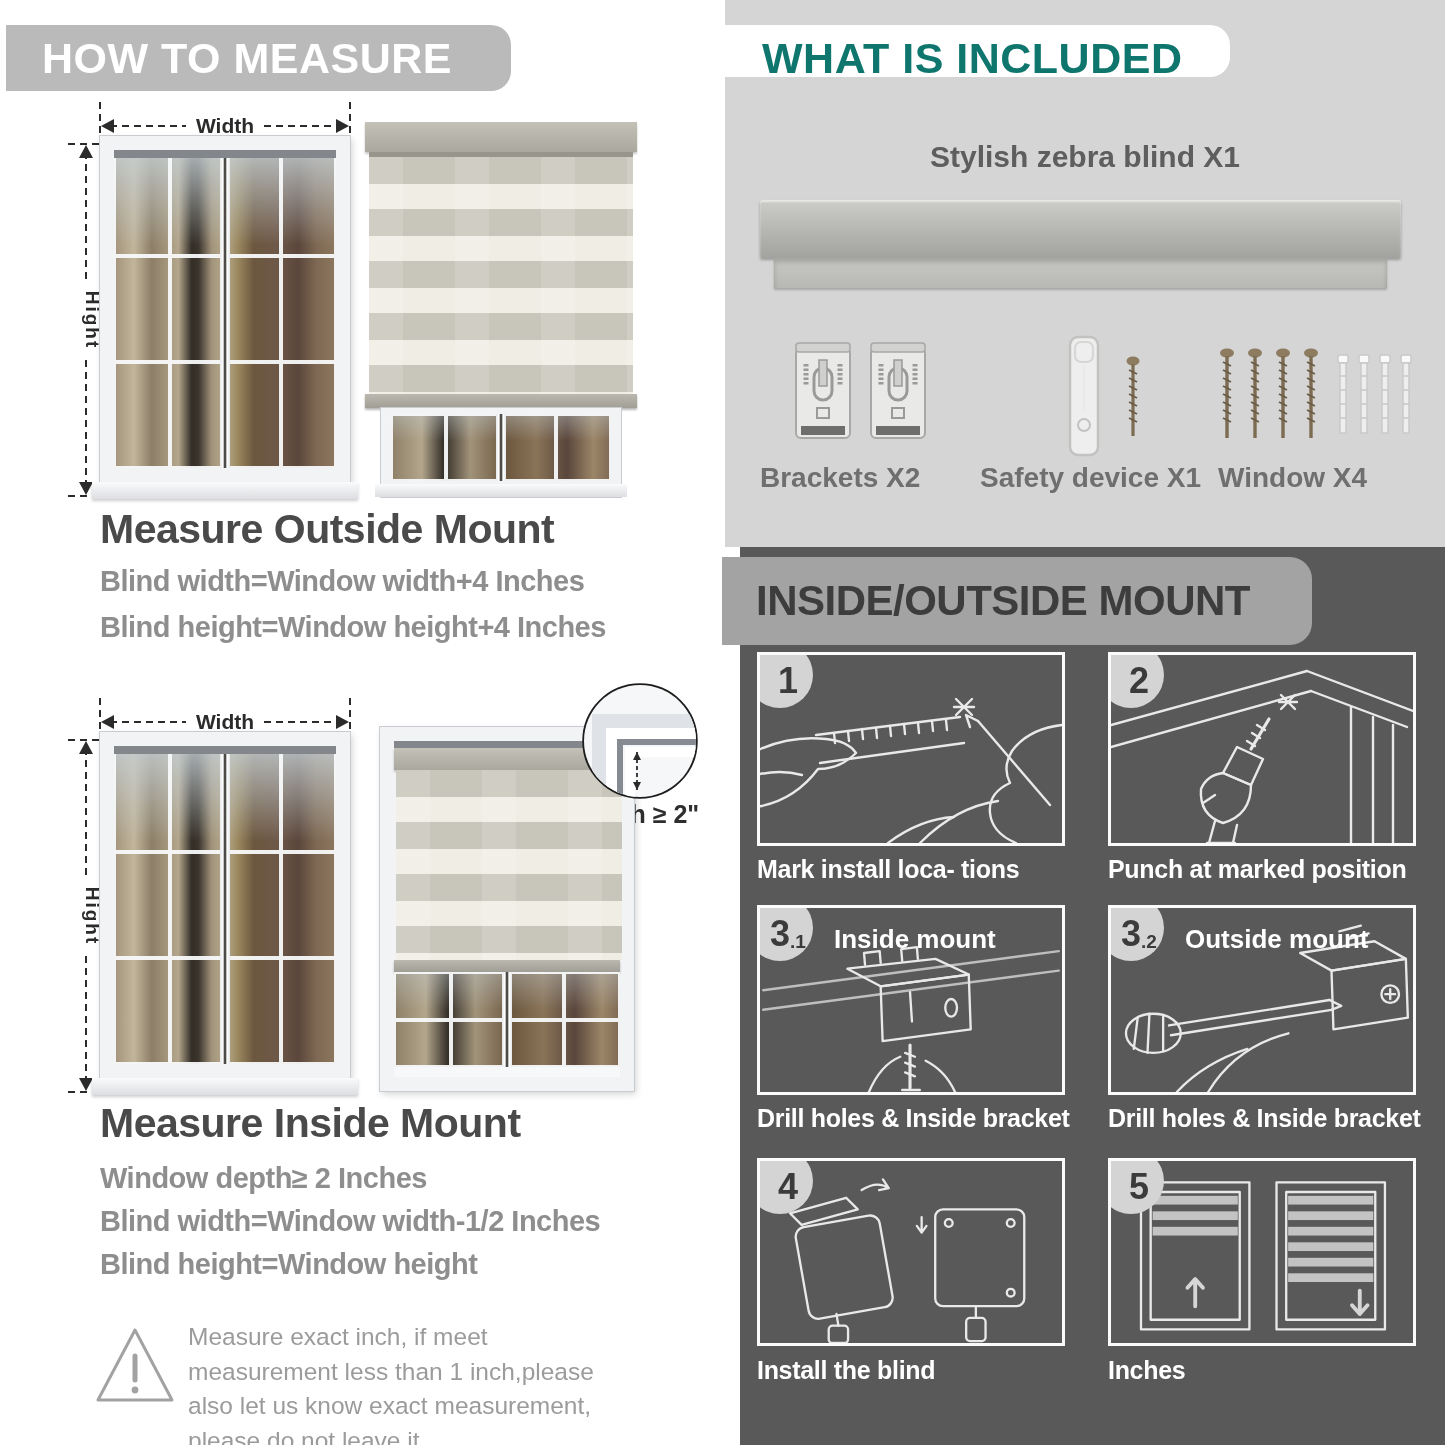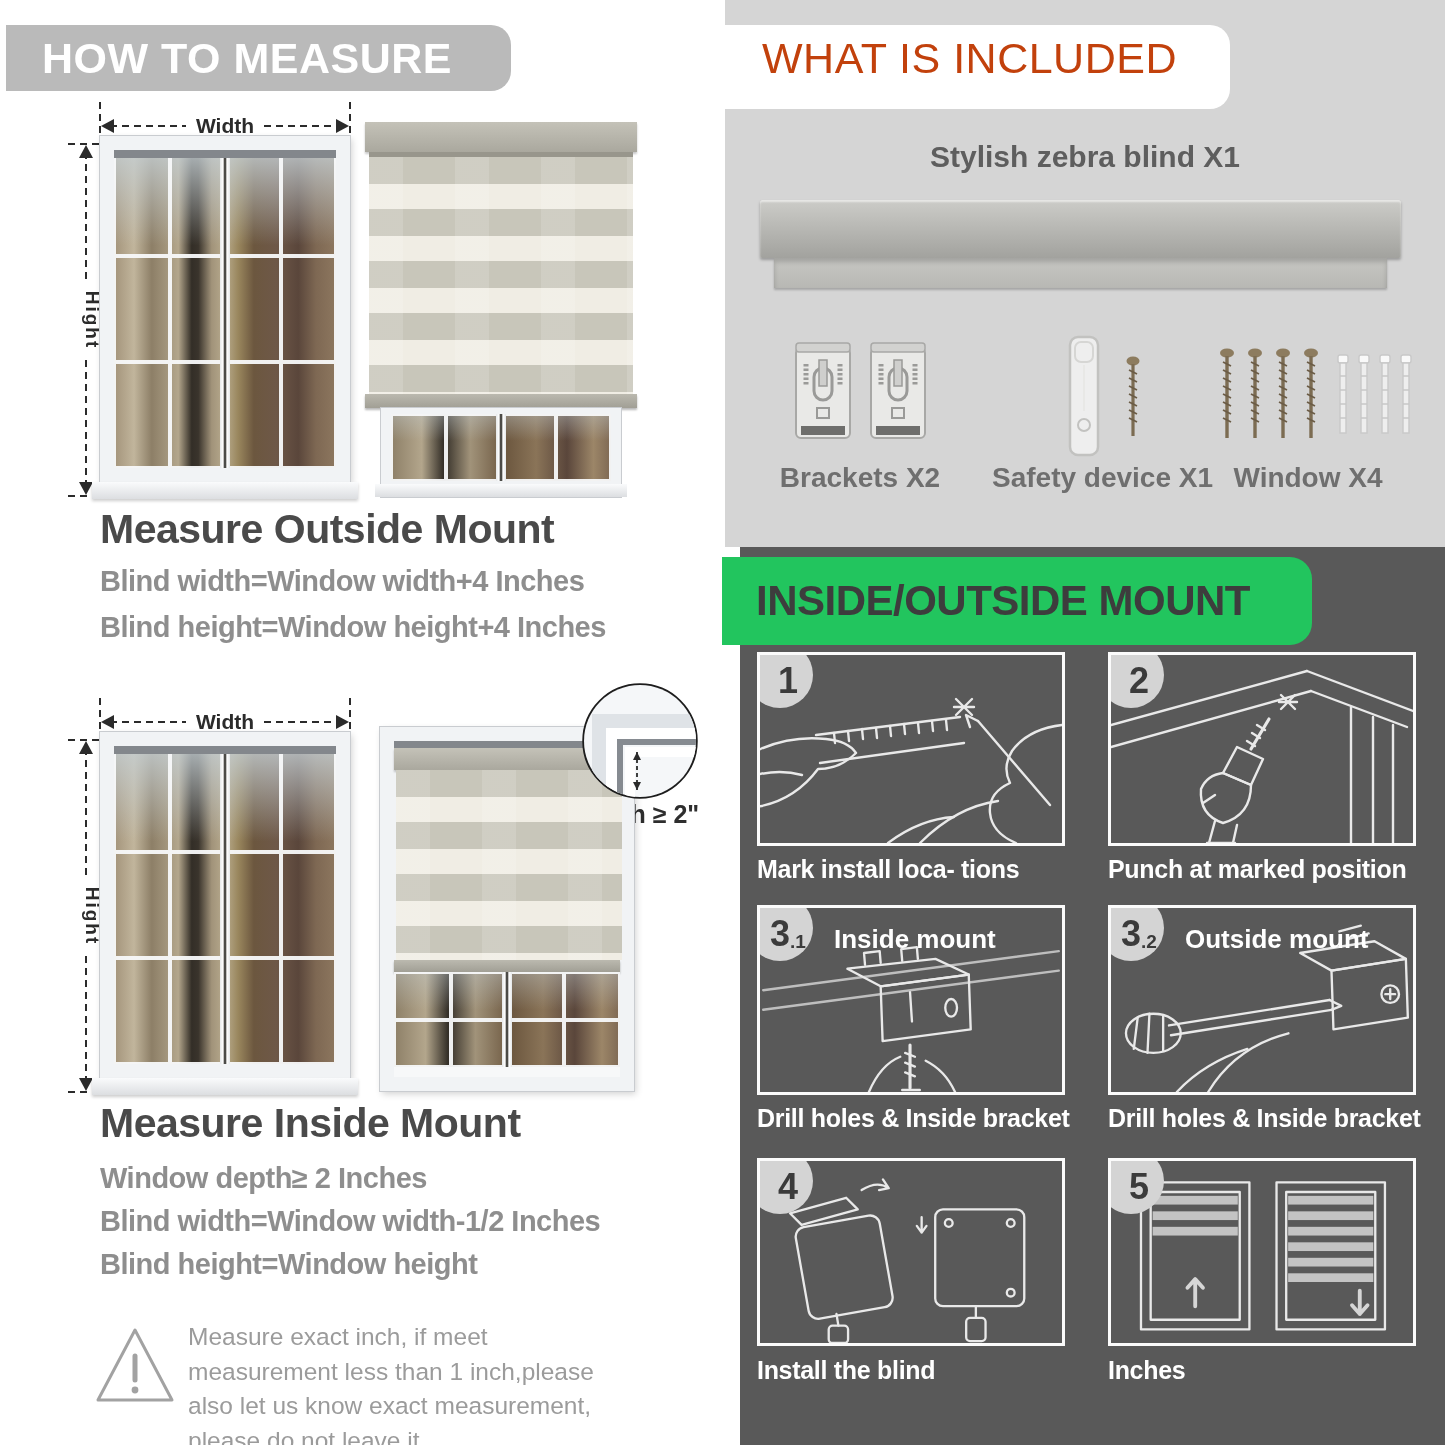--- a/index.html
+++ b/index.html
@@ -42,36 +42,36 @@
           background:repeating-linear-gradient(90deg, rgba(255,255,255,.14) 0 34px, rgba(0,0,0,0) 34px 86px); }
   .b-cass { background:linear-gradient(180deg,#c4c2b8,#aaa89e); box-shadow:0 2px 2px rgba(0,0,0,.22); }
   .b-rail { background:linear-gradient(180deg,#bbb9af,#a19f95); box-shadow:0 2px 2px rgba(0,0,0,.28); }
 
   .depth-label { position:absolute; left:575px; top:800px; color:#2e2e2e; font-size:25px; font-weight:700; white-space:nowrap; }
   .warn-text { position:absolute; left:188px; top:1320px; width:452px; color:#9b9b9b;
                font-size:24.5px; line-height:34.5px; font-weight:400; }
 
   
   .right-top { position:absolute; left:725px; top:0; width:720px; height:547px; background:#d5d5d5; }
-  .h2box { position:absolute; left:722px; top:25px; width:508px; height:84px; background:#ffffff;
-           border-radius:0 20px 20px 0; color:#c2410c; font-size:43px; font-weight:400;
+  .h2box { position:absolute; left:722px; top:25px; width:508px; height:52px; background:#ffffff;
+           border-radius:0 20px 20px 0; color:#0f766e; font-size:43px; font-weight:700;
            line-height:66px; padding-left:40px; letter-spacing:.5px; }
   .product-label { position:absolute; left:725px; top:140px; width:720px; text-align:center;
                    color:#5e5e5e; font-size:30px; font-weight:700; }
   .cass-bar { position:absolute; left:760px; top:200px; width:641px; height:58px; border-radius:2px;
       background:linear-gradient(180deg,#ccccc8,#b5b5b1 55%,#a2a29e),
                  repeating-linear-gradient(90deg, rgba(255,255,255,.05) 0 3px, rgba(0,0,0,0) 3px 7px);
       box-shadow:inset 0 2px 2px rgba(255,255,255,.55), 0 2px 3px rgba(0,0,0,.28); }
   .cass-lip { position:absolute; left:774px; top:258px; width:613px; height:30px;
       background:linear-gradient(180deg,#c7c7c3,#b8b8b4);
       box-shadow:inset 0 4px 5px rgba(0,0,0,.18), 0 2px 2px rgba(0,0,0,.22); }
-  .hw-label { position:absolute; top:462px; font-size:28px; font-weight:700; color:#6f6f6f; text-align:center; white-space:nowrap; }
+  .hw-label { position:absolute; top:462px; font-size:28px; font-weight:700; color:#6f6f6f; text-align:left; white-space:nowrap; }
 
   .dark-sec { position:absolute; left:740px; top:547px; width:705px; height:898px; background:#595959; }
-  .h3box { position:absolute; left:722px; top:557px; width:590px; height:88px; background:#22c55e;
+  .h3box { position:absolute; left:722px; top:557px; width:590px; height:88px; background:#a3a3a3;
            border-radius:0 22px 22px 0; color:#3d3d3d; font-size:42px; font-weight:700;
            line-height:88px; padding-left:34px; letter-spacing:-.5px; z-index:2; }
   .step-panel { position:absolute; border:3px solid #fbfbfb; background:#595959; overflow:hidden; }
   .badge { position:absolute; left:-13px; top:-13px; width:66px; height:66px; background:#d4d4d4;
            border-radius:50%; color:#3b3b3b; display:flex; align-items:center; justify-content:center;
            padding:12px 0 0 16px; z-index:2; }
   .badge-main { font-size:36px; font-weight:700; line-height:1; }
   .badge-sub  { font-size:19px; font-weight:700; align-self:flex-end; margin-bottom:8px; }
   .step-title { position:absolute; left:74px; top:16px; color:#ffffff; font-size:26px; font-weight:700; z-index:2; white-space:nowrap; }
   .step-svg { position:absolute; inset:0; width:100%; height:100%; }

